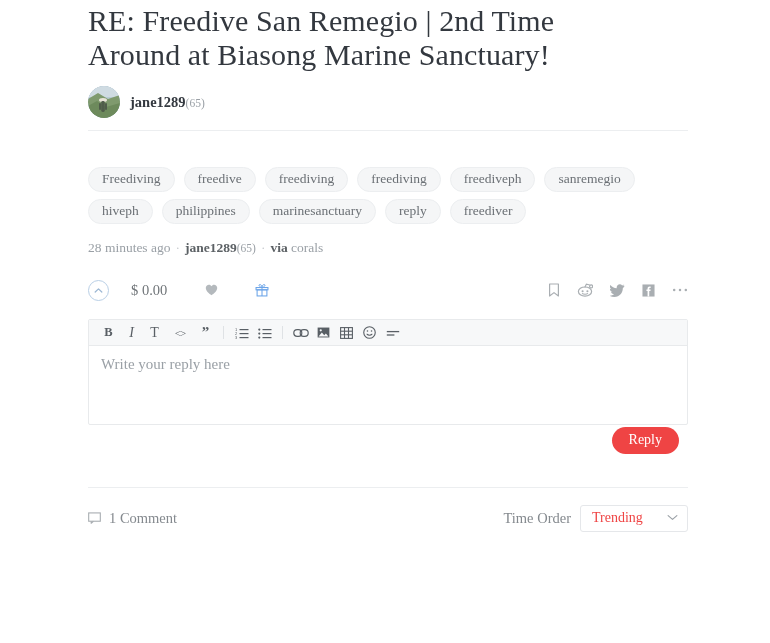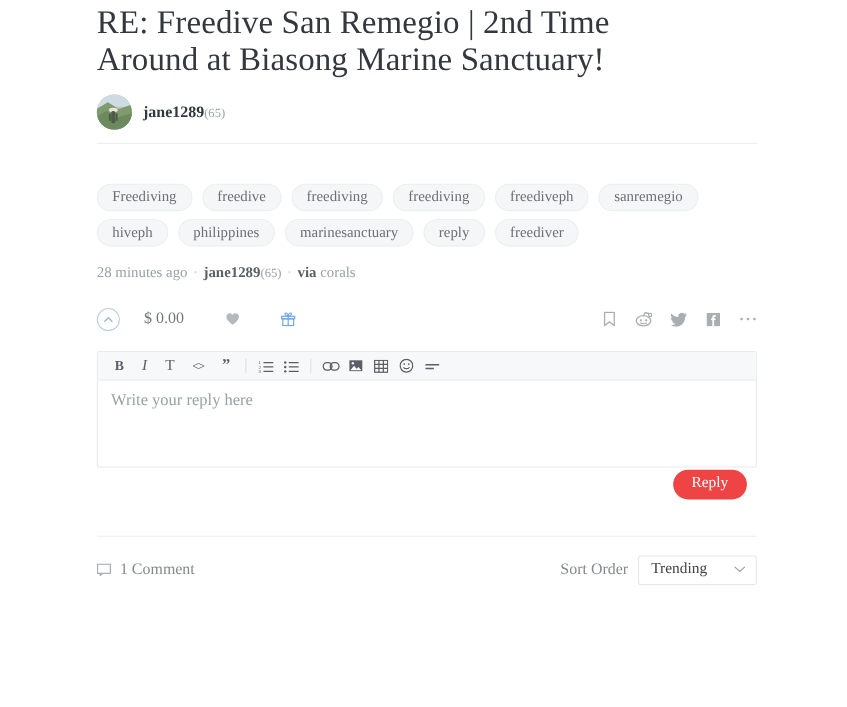--- a/index.html
+++ b/index.html
@@ -261,21 +261,21 @@
     font-size: 14.5px;
     margin-right: 9px;
   }
   .sort-select {
     border: 1px solid #e5e7ea;
     border-radius: 3px;
     padding: 4px 9px 5px 11px;
     display: flex;
     align-items: center;
     font-size: 14px;
-    color: #404040;
+    color: #ef4444;
     background: #fff;
     min-width: 86px;
     justify-content: space-between;
     cursor: pointer;
   }
   .sort-select .chev { color: #9aa0a6; margin-left: 12px; display:flex; }
 </style>
 </head>
 <body>
 
@@ -471,21 +471,21 @@
       <div class="comment-count">
         <span class="cc-icon">
           <svg width="13" height="12" viewBox="0 0 14 13">
             <rect x="0.7" y="1" width="12.6" height="9" fill="none" stroke="currentColor" stroke-width="1.2"></rect>
             <path d="M3.4 10 L3.4 12.2 L5.8 10" fill="none" stroke="currentColor" stroke-width="1.2" stroke-linejoin="round"></path>
           </svg>
         </span>
         <span>1 Comment</span>
       </div>
       <div class="sort-wrap">
-        <span class="sort-label">Sort Order</span>
+        <span class="sort-label">Time Order</span>
         <div class="sort-select">
           <span>Trending</span>
           <span class="chev">
             <svg width="11" height="7" viewBox="0 0 12 8">
               <path d="M1 1.8 L6 6.2 L11 1.8" fill="none" stroke="currentColor" stroke-width="1.3" stroke-linecap="round" stroke-linejoin="round"></path>
             </svg>
           </span>
         </div>
       </div>
     </div>

